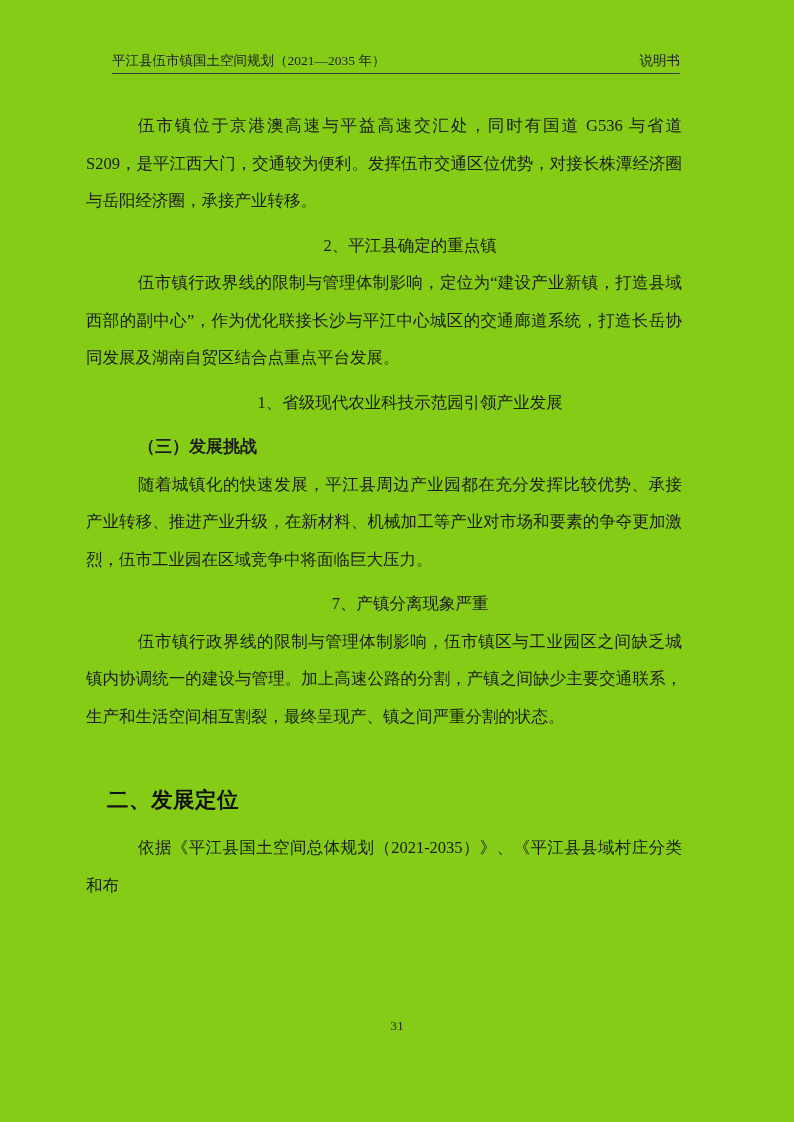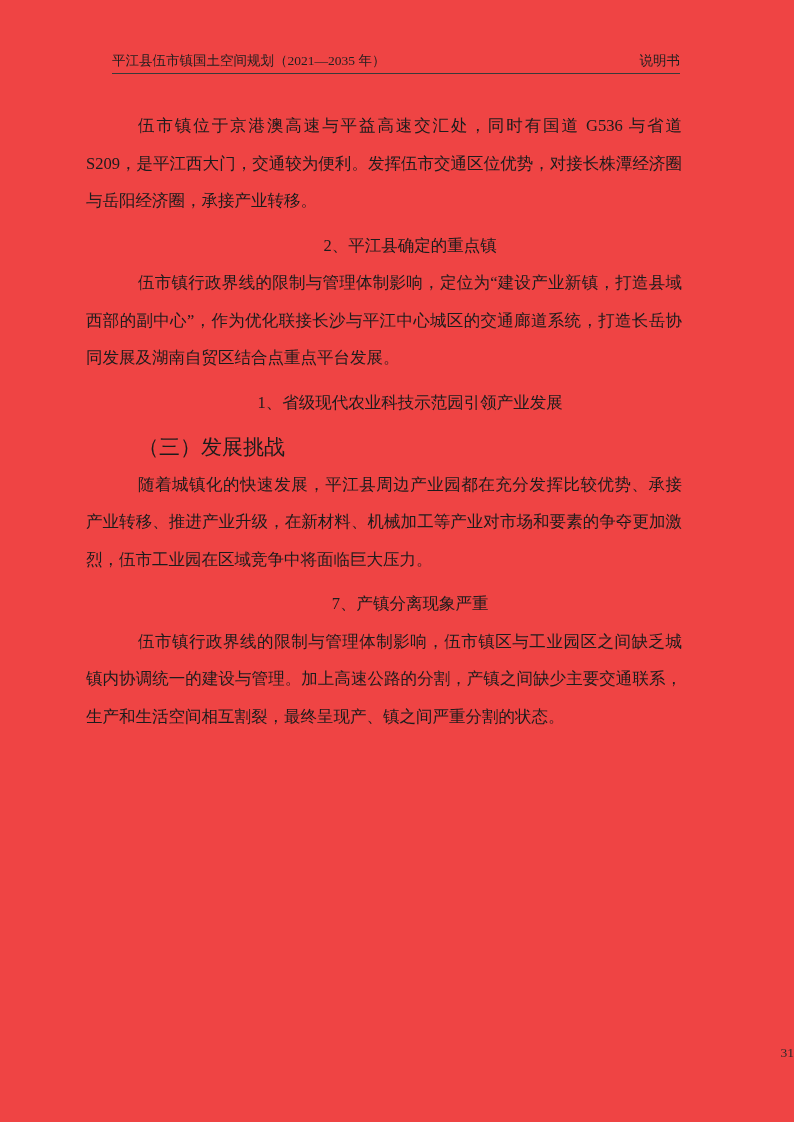--- a/index.html
+++ b/index.html
@@ -4,21 +4,21 @@
 <style>
   html, body {
     margin: 0;
     padding: 0;
     background: #ffffff;
   }
   .page {
     position: relative;
     width: 794px;
     height: 1122px;
-    background: #ef4444;
+    background: #84cc16;
     color: #1c1c1c;
     overflow: hidden;
     font-family: "Liberation Serif", "DejaVu Serif", serif;
   }
   .header {
     position: absolute;
     top: 53px;
     left: 112px;
     width: 568px;
     display: flex;
@@ -47,41 +47,41 @@
   .num-heading {
     margin: 7px 0 0 0;
     text-indent: 52px;
     text-align: center;
   }
   .sub-heading-bold {
     margin: 7px 0 0 0;
     text-indent: 52px;
     text-align: left;
     font-family: "Liberation Sans", "DejaVu Sans", sans-serif;
-    font-weight: 400;
-    font-size: 21px;
+    font-weight: 700;
+    font-size: 17px;
   }
   .chapter-heading {
     margin: 50px 0 14px 0;
     padding-left: 21px;
     text-indent: 0;
     text-align: left;
     font-family: "Liberation Sans", "DejaVu Sans", sans-serif;
     font-weight: 700;
     font-size: 21.5px;
     line-height: 30px;
     letter-spacing: 0.5px;
     color: #111111;
   }
   .pagenum {
     position: absolute;
-    top: 1045px;
+    top: 1018px;
     left: 0;
     width: 100%;
-    text-align: right;
+    text-align: center;
     font-size: 13.5px;
     line-height: 16px;
     color: #2a2a2a;
   }
 </style>
 </head>
 <body>
 
 <div class="page">
 
@@ -92,17 +92,19 @@
 
   <div class="content">
     <p class="para">伍市镇位于京港澳高速与平益高速交汇处，同时有国道 G536 与省道 S209，是平江西大门，交通较为便利。发挥伍市交通区位优势，对接长株潭经济圈与岳阳经济圈，承接产业转移。</p>
     <p class="num-heading">2、平江县确定的重点镇</p>
     <p class="para">伍市镇行政界线的限制与管理体制影响，定位为“建设产业新镇，打造县域西部的副中心”，作为优化联接长沙与平江中心城区的交通廊道系统，打造长岳协同发展及湖南自贸区结合点重点平台发展。</p>
     <p class="num-heading">1、省级现代农业科技示范园引领产业发展</p>
     <p class="sub-heading-bold">（三）发展挑战</p>
     <p class="para">随着城镇化的快速发展，平江县周边产业园都在充分发挥比较优势、承接产业转移、推进产业升级，在新材料、机械加工等产业对市场和要素的争夺更加激烈，伍市工业园在区域竞争中将面临巨大压力。</p>
     <p class="num-heading">7、产镇分离现象严重</p>
     <p class="para">伍市镇行政界线的限制与管理体制影响，伍市镇区与工业园区之间缺乏城镇内协调统一的建设与管理。加上高速公路的分割，产镇之间缺少主要交通联系，生产和生活空间相互割裂，最终呈现产、镇之间严重分割的状态。</p>
+    <h2 class="chapter-heading">二、发展定位</h2>
+    <p class="para">依据《平江县国土空间总体规划（2021-2035）》、《平江县县域村庄分类和布</p>
   </div>
 
   <div class="pagenum">31</div>
 
 </div>
 
 </body></html>

